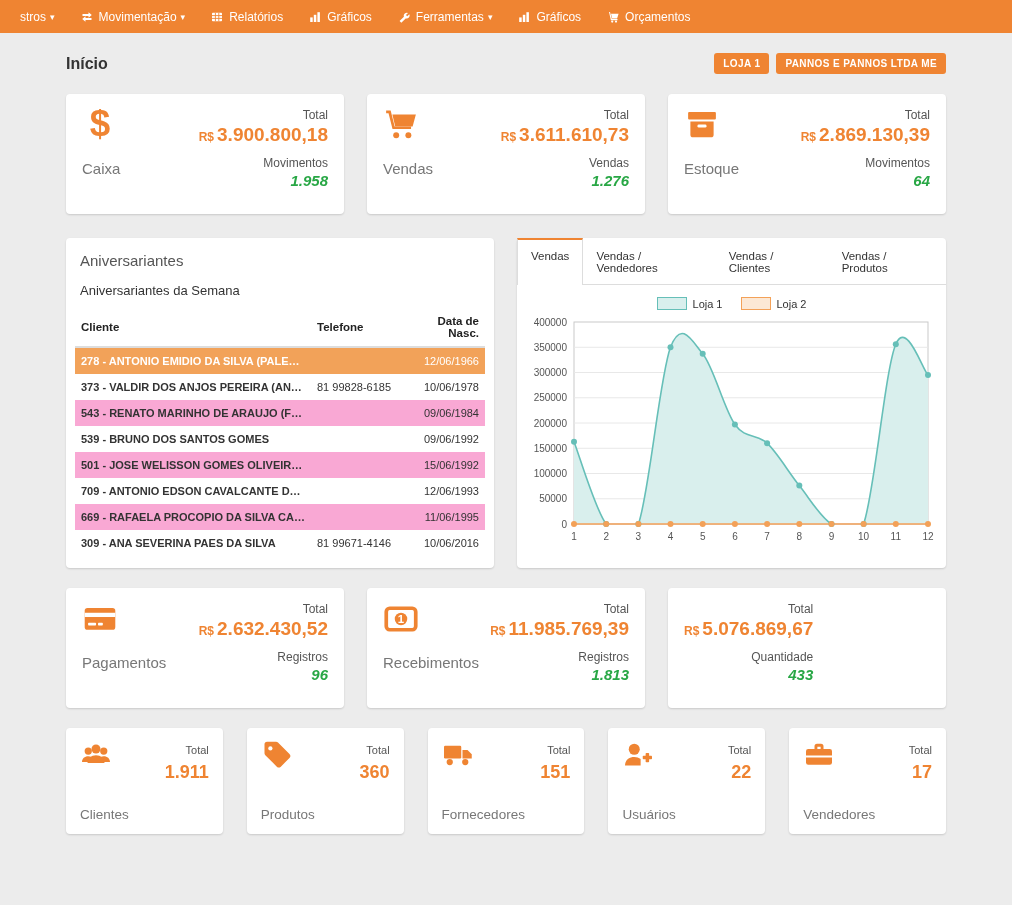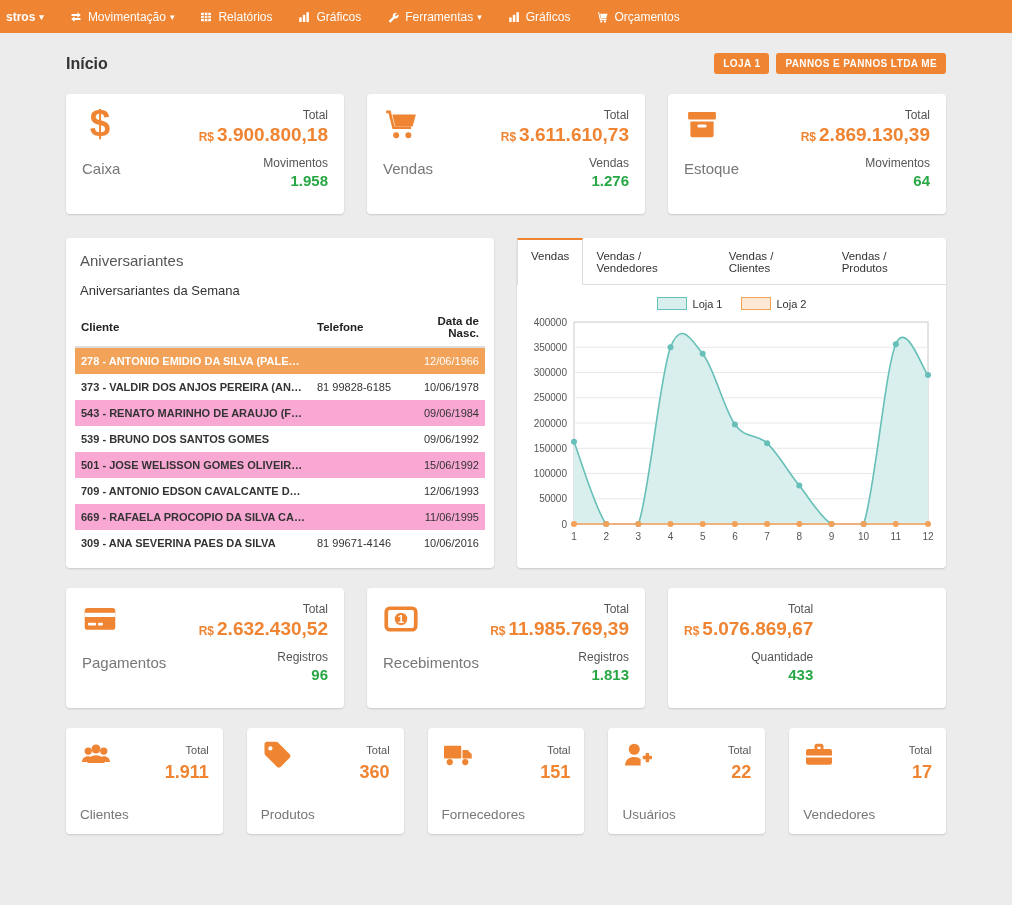--- a/index.html
+++ b/index.html
@@ -3,21 +3,21 @@
 <meta charset="utf-8">
 <style>
   * { margin:0; padding:0; box-sizing:border-box; }
   html,body { width:1012px; height:905px; overflow:hidden; }
   body { background:#ececec; font-family:"Liberation Sans", sans-serif; color:#333; }
 
   
   .navbar { height:33px; background:#ef8432; display:flex; align-items:stretch; }
   .nav-item { color:#fff; font-size:12px; display:flex; align-items:center; gap:6px;
               padding:0 13px; cursor:pointer; text-decoration:none; white-space:nowrap; }
-  .nav-item:first-child { padding-left:6px;font-weight:bold; }
+  .nav-item:first-child { padding-left:20px; }
   .nav-item .caret { font-size:9px; margin-left:-2px; }
   .nav-ic { display:flex; align-items:center; }
   .nav-ic svg { width:12px; height:12px; }
 
   .content { width:880px; margin:0 auto; padding-bottom:46px; }
 
   .title-row { margin-top:20px; display:flex; justify-content:space-between; align-items:center; }
   h1 { font-size:16px; font-weight:600; color:#333; }
   .title-buttons { display:flex; gap:7px; }
   .pill { background:#ef8432; color:#fff; font-size:10px; font-weight:bold;
@@ -33,21 +33,21 @@
 
   .cards-row { display:flex; gap:23px; margin-top:20px; }
   .stat-card { flex:1; height:120px; padding:14px 16px; display:flex; justify-content:space-between; }
   .stat-left { display:flex; flex-direction:column; justify-content:flex-start; gap:14px; }
   .stat-icon svg { width:36px; height:34px; }
   .stat-label { font-size:15px; color:#777; }
   .stat-right { text-align:right; }
   .muted { font-size:12px; color:#555; }
   .amount { color:#ef8432; font-weight:bold; font-size:19px; margin:2px 0 10px; white-space:nowrap; }
   .amount .cur { font-size:12px; margin-right:3px; }
-  .count { color:#28a745; font-weight:bold; font-size:15px; margin-top:2px; }
+  .count { color:#28a745; font-weight:bold; font-size:15px; margin-top:2px;font-style:italic; }
 
   
   .mid-row { display:flex; gap:23px; margin-top:24px; align-items:stretch; }
   .birthdays-card { width:428px; padding:10px 9px 12px; }
   .panel-title { font-size:15px; color:#555; padding:4px 5px 12px; }
   .sub-row { display:flex; justify-content:space-between; align-items:center;
              padding:2px 5px 10px; font-size:13px; color:#333; }
   .btns { display:flex; gap:6px; }
   .btn-orange { background:#ef8432; border:1px solid #e07420; color:#fff; font-size:11px;
                 padding:5px 10px; border-radius:3px; display:flex; align-items:center; gap:6px;

